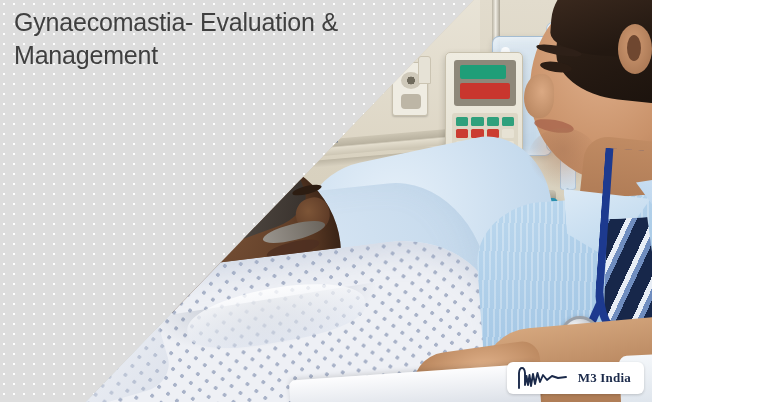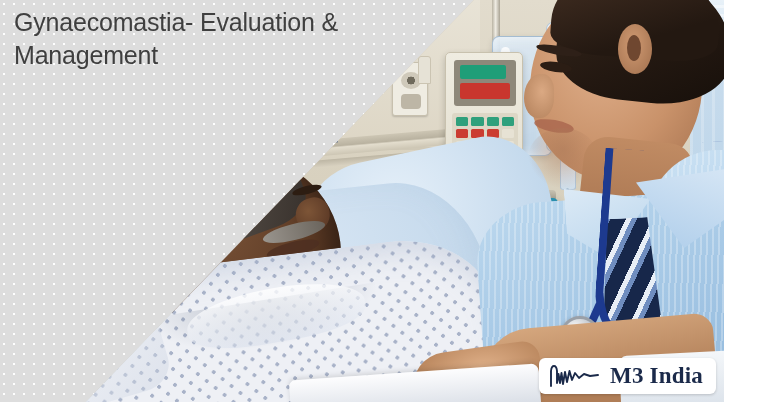--- a/index.html
+++ b/index.html
@@ -5,21 +5,21 @@
   * { margin:0; padding:0; box-sizing:border-box; }
   html, body {
     width:768px; height:402px;
     font-family:"Liberation Sans", sans-serif;
     background:#ffffff;
     overflow:hidden;
   }
 
   .banner {
     position:relative;
-    width:724px; height:402px;
+    width:652px; height:402px;
     overflow:hidden;
     background:#bef264;
   }
 
   
   .dot-panel {
     position:absolute; inset:0;
     background-color:#dddddd;
     background-image:
       radial-gradient(circle at 1px 1px, #ffffff 1px, rgba(255,255,255,0) 1.4px);
@@ -535,21 +535,21 @@
     position:absolute; right:8px; bottom:8px; z-index:6;
     display:flex; align-items:center; gap:8px;
     background:#ffffff;
     border-radius:6px;
     padding:5px 13px 5px 9px;
     box-shadow:0 1px 3px rgba(0,0,0,.18);
   }
   .logo svg { display:block; }
   .logo-text {
     font-family:"Liberation Serif", serif;
-    font-size:23px;
+    font-size:13px;
     font-weight:bold;
     color:#1b2a4a;
     letter-spacing:.2px;
     white-space:nowrap;
   }
 </style>
 </head>
 <body>
 
 <div class="banner">

